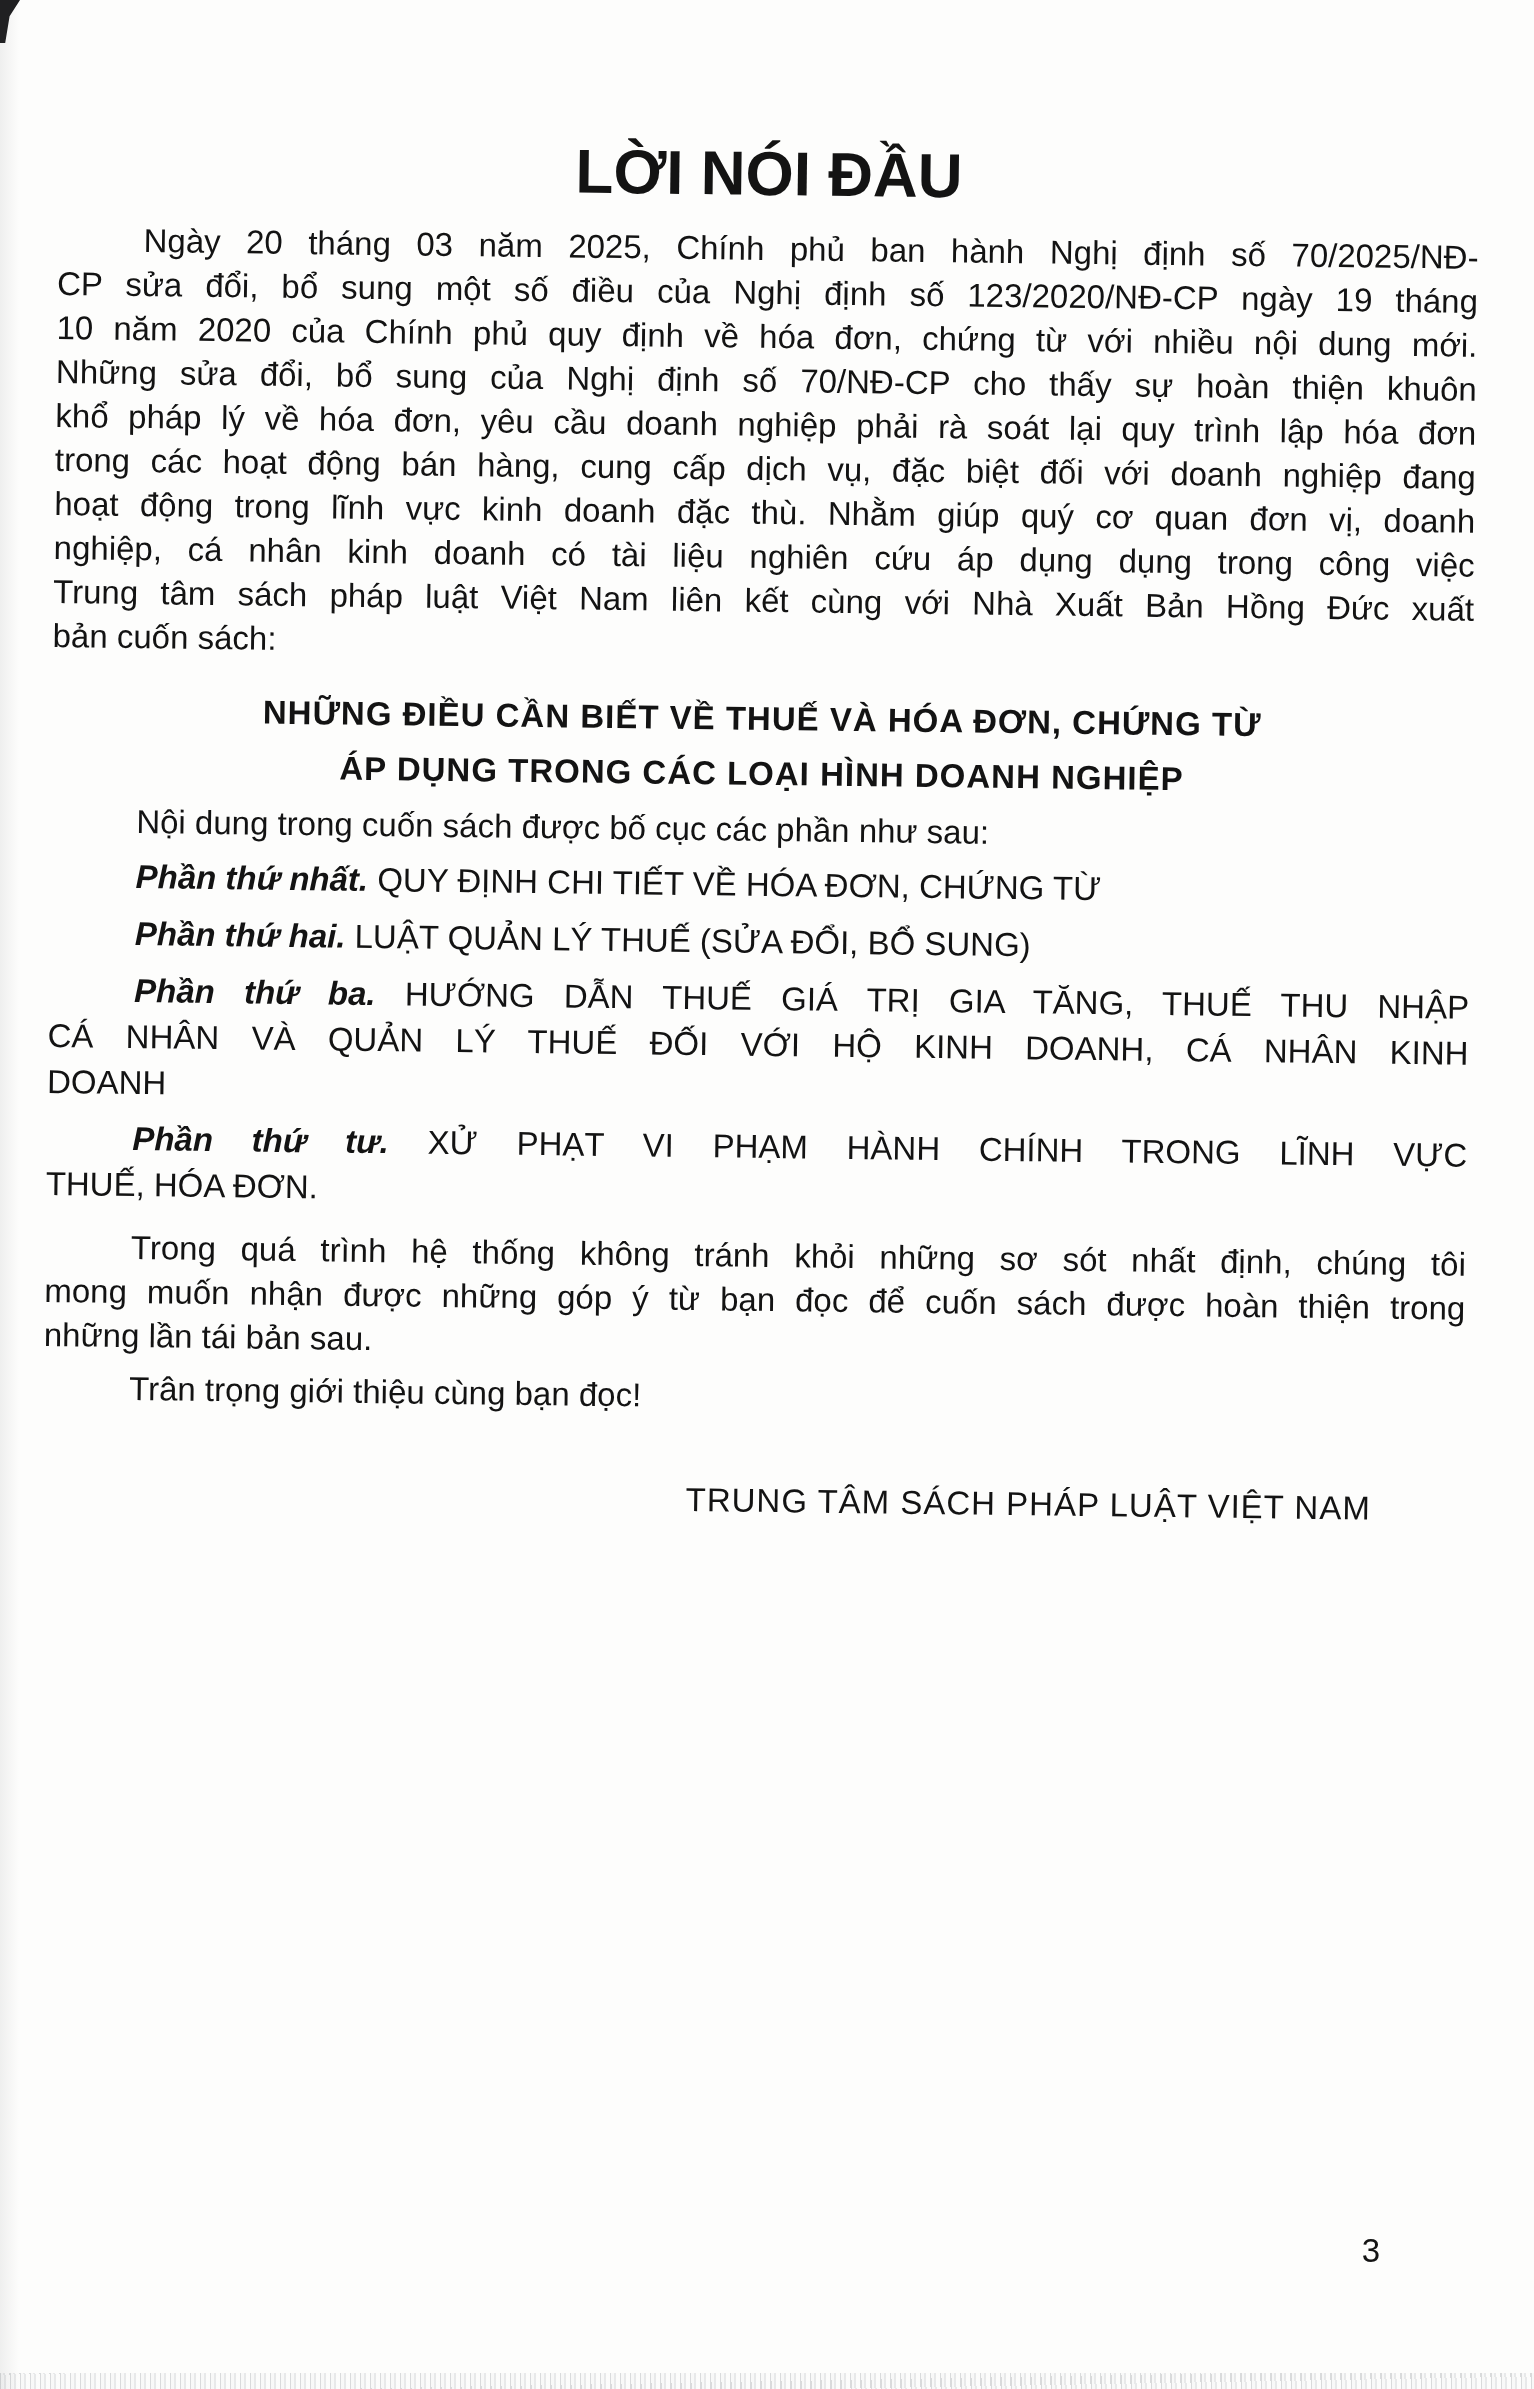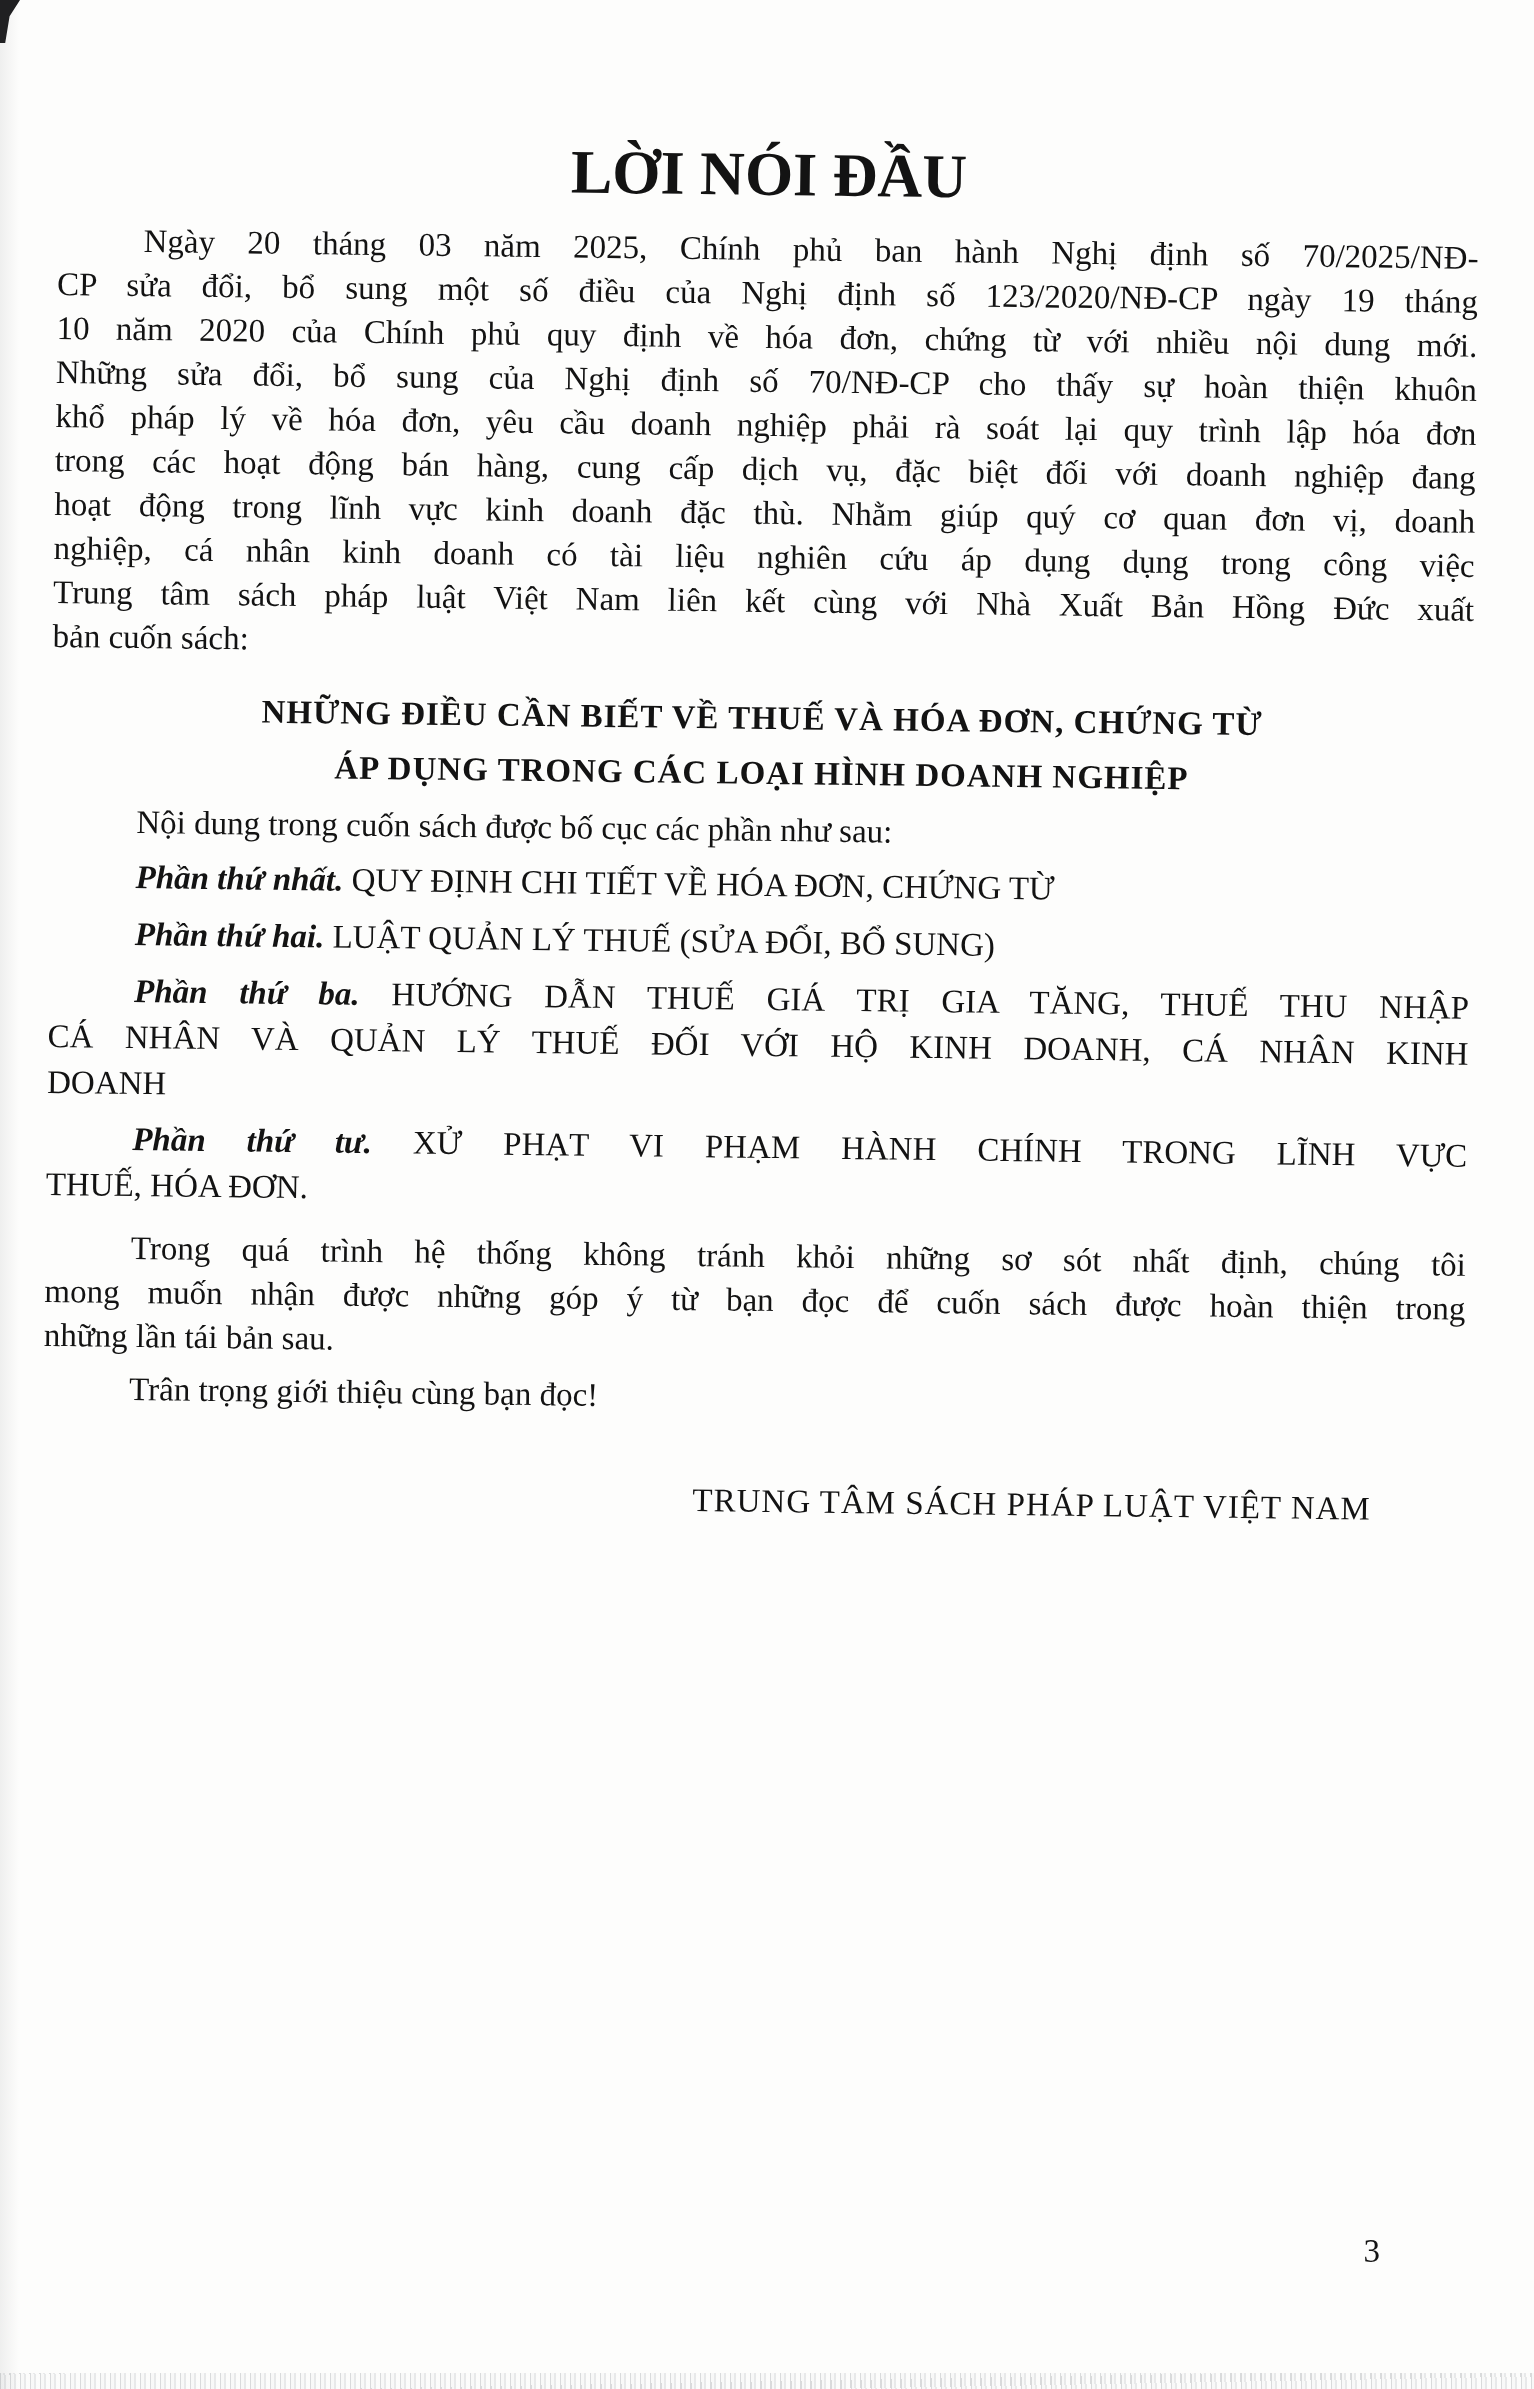--- a/index.html
+++ b/index.html
@@ -2,21 +2,21 @@
 <html style="font-size:10.7px"><head>
 <meta charset="utf-8">
 <style>
   html, body { margin: 0; padding: 0; background: #ffffff; }
   .page {
     position: relative;
     width: 1535px;
     height: 2389px;
     background: #fdfdfc;
     overflow: hidden;
-    font-family: Liberation Serif, serif;
+    font-family: Liberation Sans, sans-serif;
     color: #131313;
   }
   
   .scan-edge-left {
     position: absolute; left: 0; top: 0; width: 19px; height: 100%;
     background: linear-gradient(90deg, rgba(150,152,155,0.14), rgba(255,255,255,0));
     pointer-events: none;
   }
   .scan-corner-mark {
     position: absolute; left: 0; top: 0; width: 20px; height: 43px;

